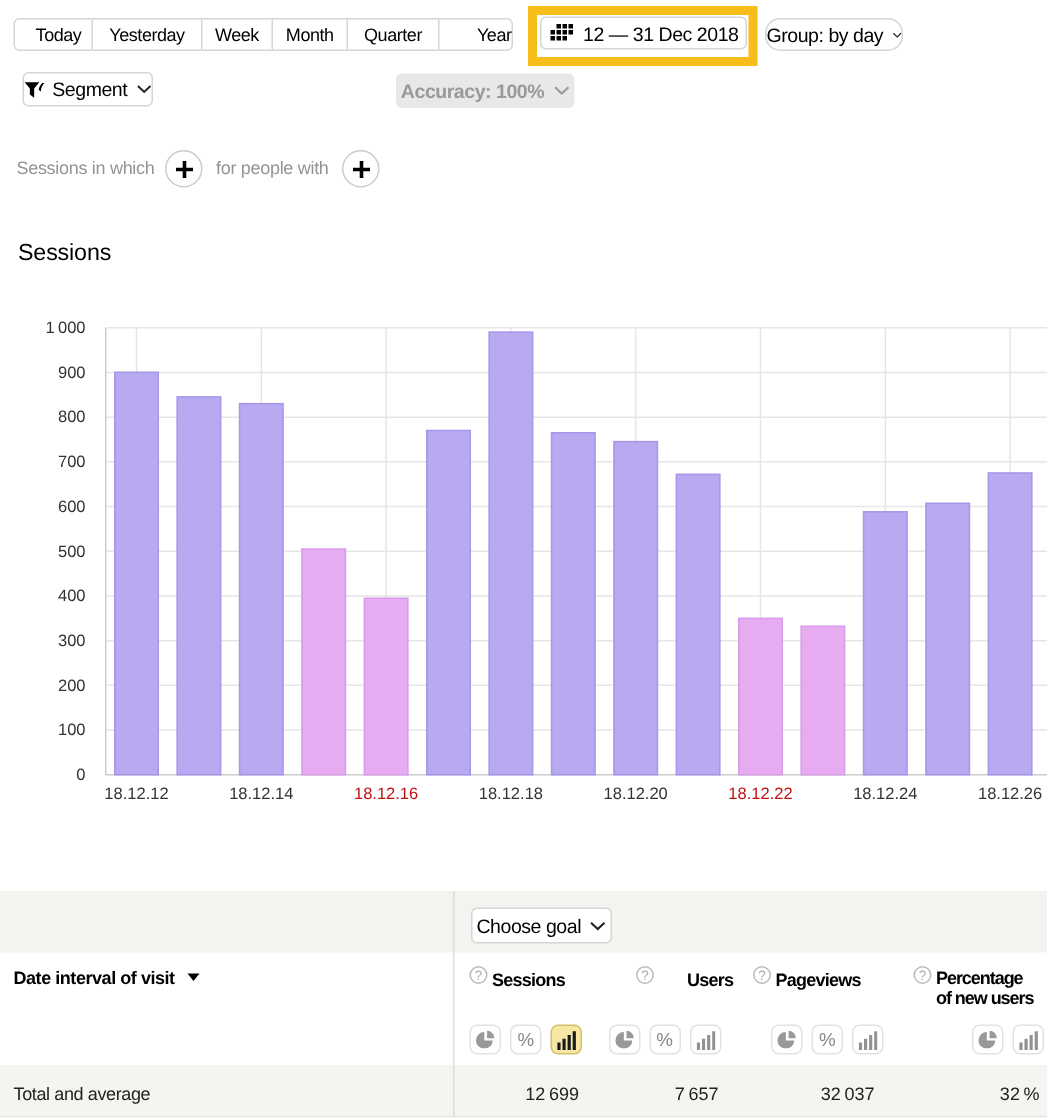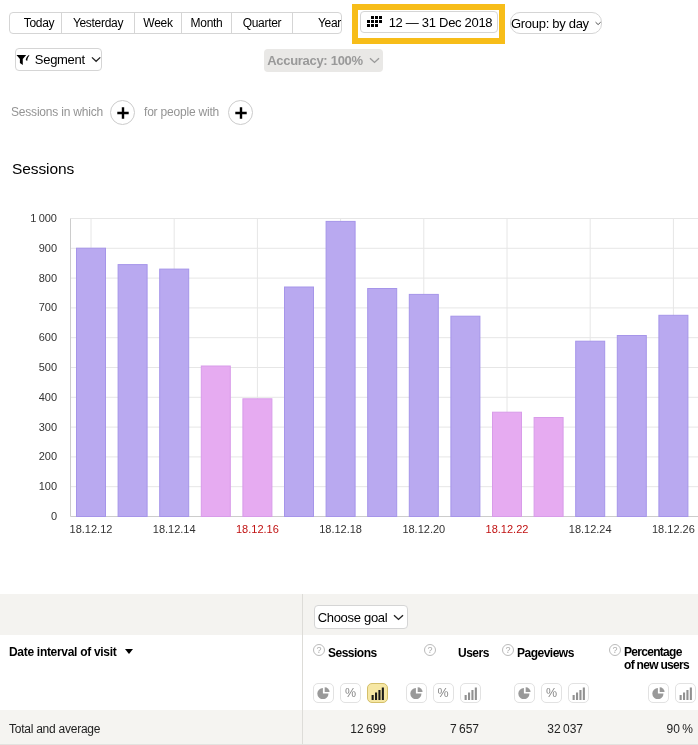--- a/index.html
+++ b/index.html
@@ -252,16 +252,16 @@
       </g>
     </svg>
   </div>
 
   <div class="abs" style="left:0; top:710px; width:698px; height:35px; background:#f5f4f1;"></div>
   <div class="abs" style="left:302px; top:710px; width:1px; height:35px; background:#dddcd8;"></div>
   <div class="abs" style="left:9px; top:722px; font-size:12px; letter-spacing:-0.25px; color:#222;">Total and average</div>
   <div class="abs" style="left:286px; top:722px; width:100px; text-align:right; font-size:12px; color:#222;">12 699</div>
   <div class="abs" style="left:379px; top:722px; width:100px; text-align:right; font-size:12px; color:#222;">7 657</div>
   <div class="abs" style="left:483px; top:722px; width:100px; text-align:right; font-size:12px; color:#222;">32 037</div>
-  <div class="abs" style="left:593px; top:722px; width:100px; text-align:right; font-size:12px; color:#222;">90 %</div>
+  <div class="abs" style="left:593px; top:722px; width:100px; text-align:right; font-size:12px; color:#222;">32 %</div>
   <div class="abs" style="left:0; top:744px; width:698px; height:1px; background:#e3e2df;"></div>
 
 </div>
 
 </body></html>

